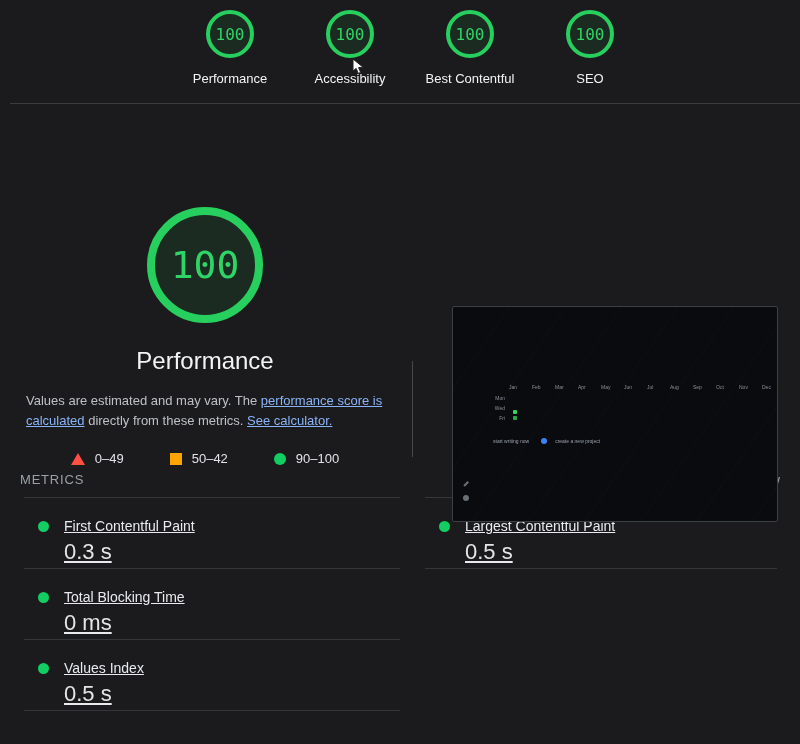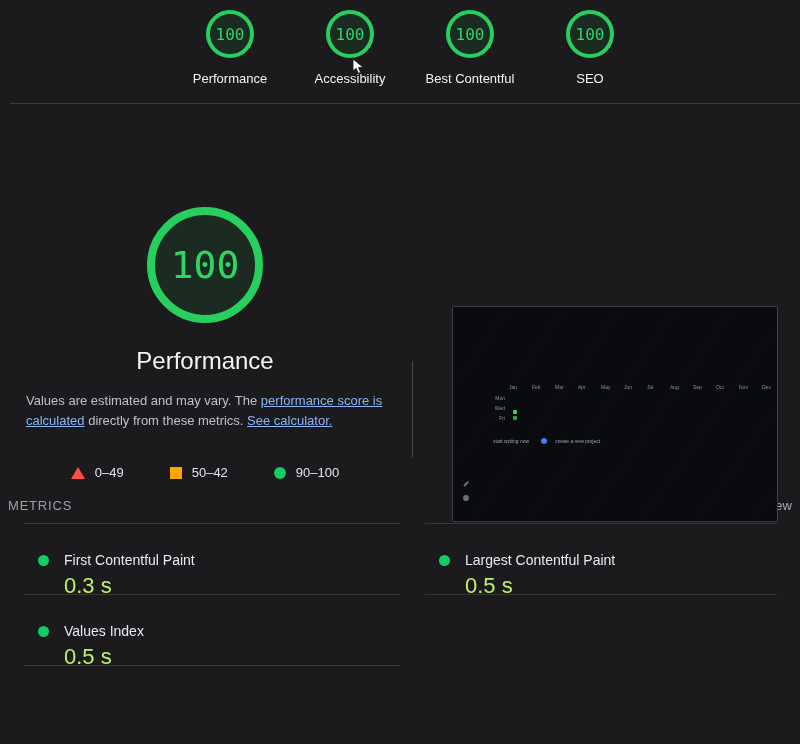--- a/index.html
+++ b/index.html
@@ -77,21 +77,21 @@
     width: 358px;
     margin: 16px auto 0;
     font-size: 13px;
     line-height: 20px;
     text-align: left;
     color: #bdc1c6;
   }
   .perf-desc a { color: #8ab4f8; text-decoration: underline; }
 
   .legend {
-    margin-top: 34px;
+    margin-top: 20px;
     display: flex;
     justify-content: center;
     gap: 46px;
     font-size: 13px;
     color: #e2e3e7;
     align-items: center;
   }
   .legend-item { display: flex; align-items: center; gap: 10px; }
   .marker-fail {
     width: 0; height: 0;
@@ -150,50 +150,50 @@
   }
   .thumb-icon { position: absolute; color: #6b7077; font-size: 6px; line-height: 6px; }
   .icon-pencil { left: 10px; top: 176px; width: 6px; height: 1.5px; background: #6b7077; transform: rotate(-45deg); }
   .icon-dot { left: 10px; top: 188px; width: 6px; height: 6px; border-radius: 50%; background: #6b7077; }
 
   
   .cursor { position: absolute; left: 352px; top: 58px; z-index: 5; }
 
   
   .metrics-header {
-    margin-top: 18px;
-    padding: 0 8px;
+    margin-top: 6px;
+    padding: 0 20px;
     display: flex;
     justify-content: space-between;
     align-items: center;
     font-size: 13px;
     color: #9aa0a6;
   }
   .metrics-title { letter-spacing: 0.8px; font-weight: 500; }
   .expand-view { color: #a6abb1; cursor: pointer; }
 
   .metrics-grid {
     margin-top: 10px;
     padding-left: 24px;
     display: grid;
     grid-template-columns: 376px 352px;
     column-gap: 25px;
     align-items: start;
   }
-  .metric-col .metric { border-top: 1px solid #353638; height: 71px; padding-top: 28px; }
+  .metric-col .metric { border-top: 1px solid #353638; height: 71px; padding-top: 20px; text-decoration: underline; }
   .metric-col { border-bottom: 1px solid #353638; }
   .metric-head { display: flex; align-items: center; padding-left: 14px; }
   .metric-dot {
     width: 11px; height: 11px; border-radius: 50%;
     background: #12ce62; margin-right: 15px; flex: none;
   }
   .metric-name { font-size: 14px; color: #e8eaed; }
   .metric-value {
     padding-left: 40px; margin-top: 5px;
-    font-size: 22px; color: #bef264;
+    font-size: 22px; color: #e5e5e5;
   }
 </style>
 </head>
 <body>
 
 <div class="top-bar">
   <a class="score-item">
     <span class="score-ring">
       <span class="num">100</span>
     </span>
@@ -293,20 +293,27 @@
       <div class="metric">
         <div class="metric-head">
           <span class="metric-dot"></span>
           <span class="metric-name">First Contentful Paint</span>
         </div>
         <div class="metric-value">0.3 s</div>
       </div>
       <div class="metric">
         <div class="metric-head">
           <span class="metric-dot"></span>
+          <span class="metric-name">Total Blocking Time</span>
+        </div>
+        <div class="metric-value">0 ms</div>
+      </div>
+      <div class="metric">
+        <div class="metric-head">
+          <span class="metric-dot"></span>
           <span class="metric-name">Values Index</span>
         </div>
         <div class="metric-value">0.5 s</div>
       </div>
     </div>
     <div class="metric-col">
       <div class="metric">
         <div class="metric-head">
           <span class="metric-dot"></span>
           <span class="metric-name">Largest Contentful Paint</span>

